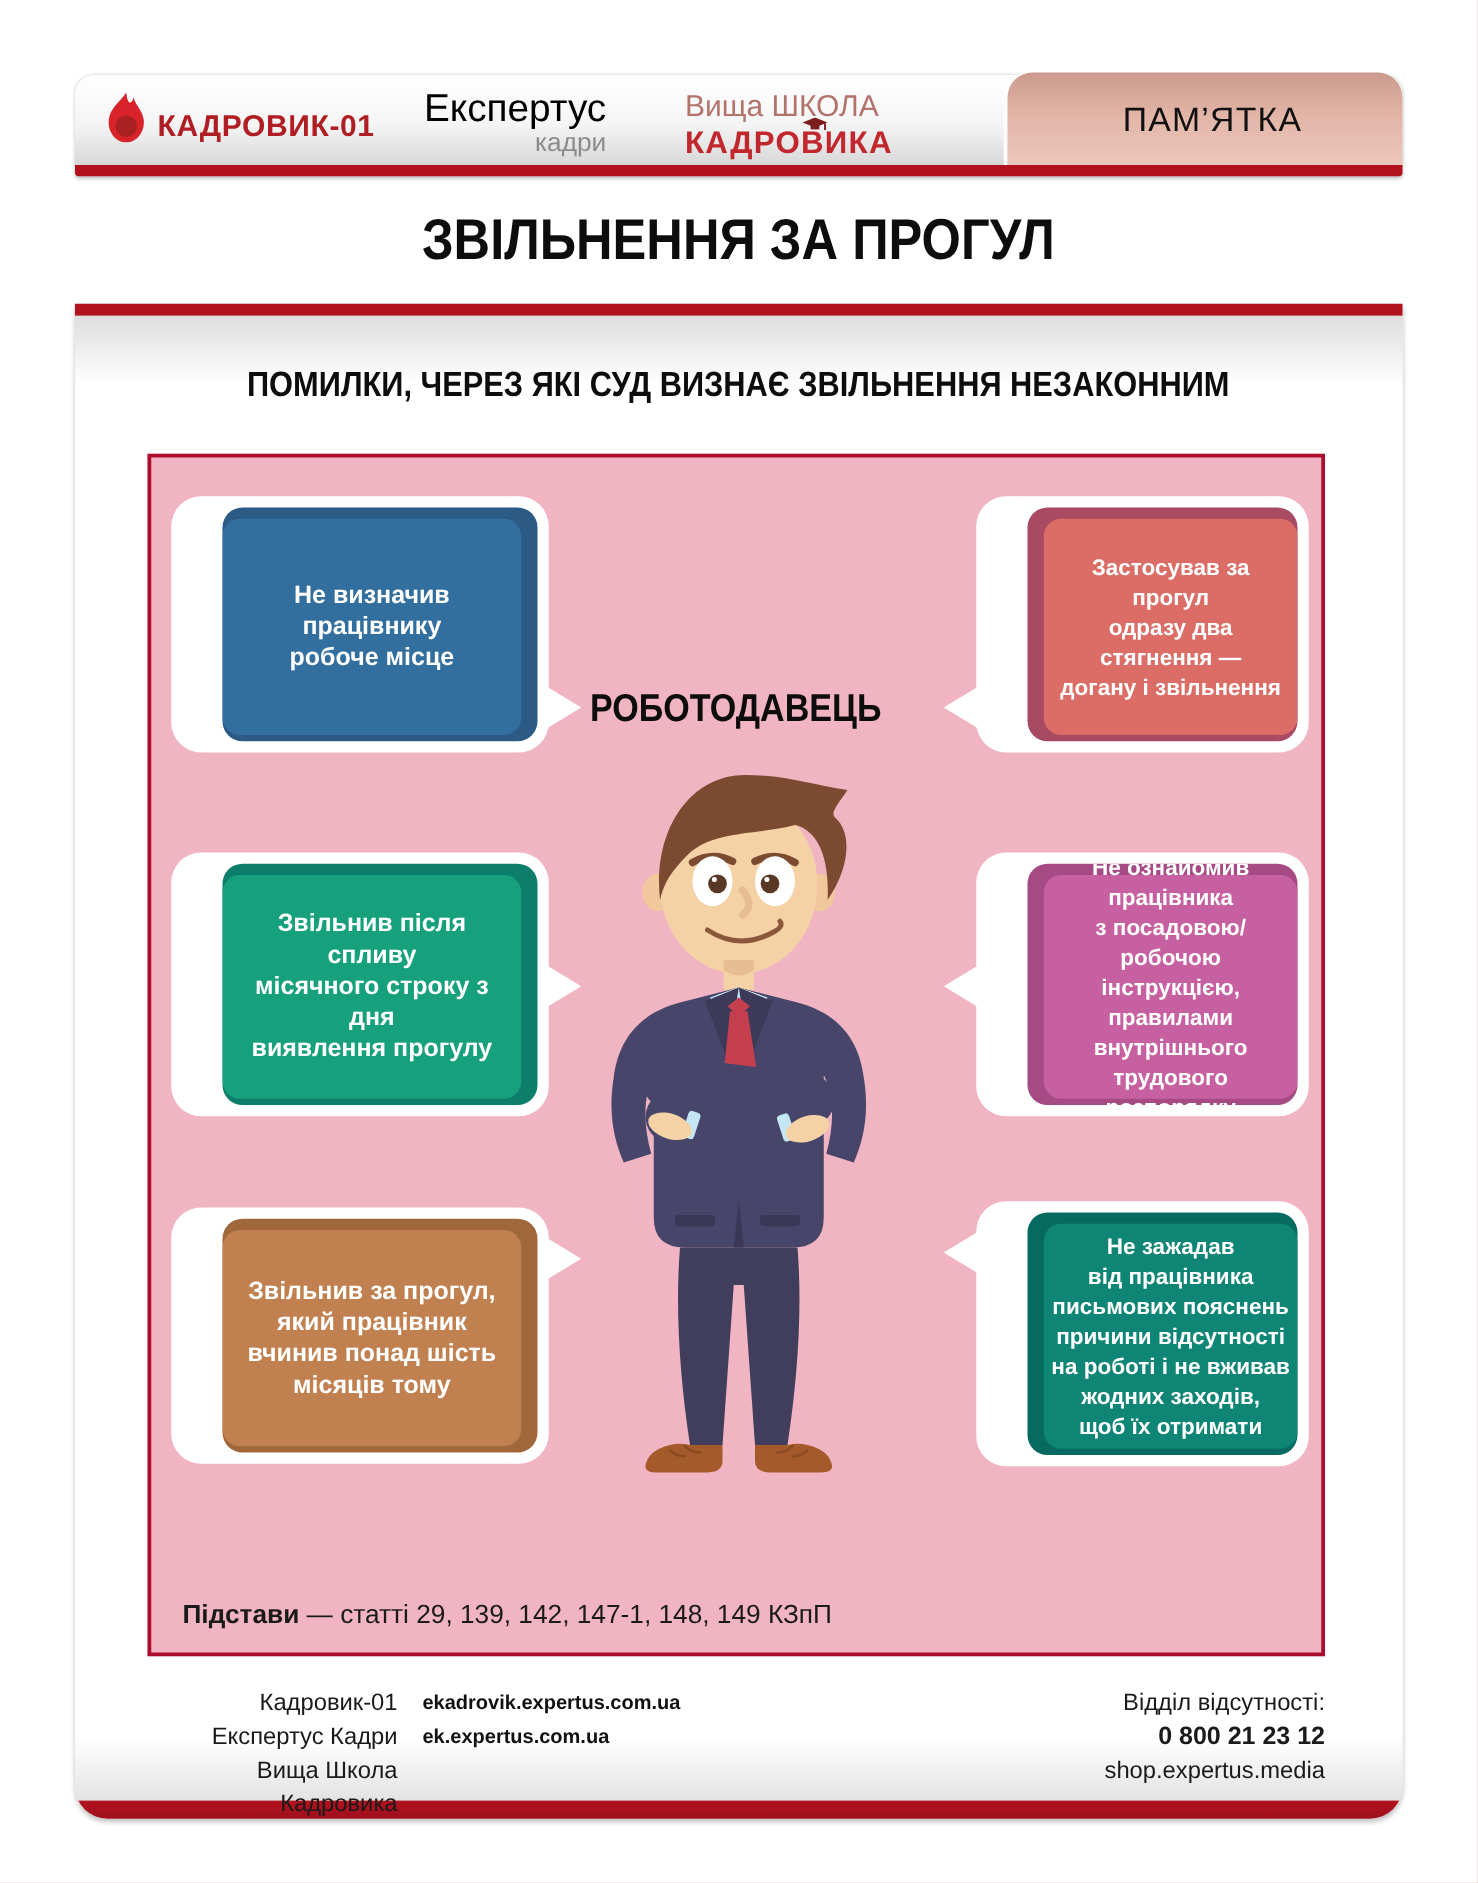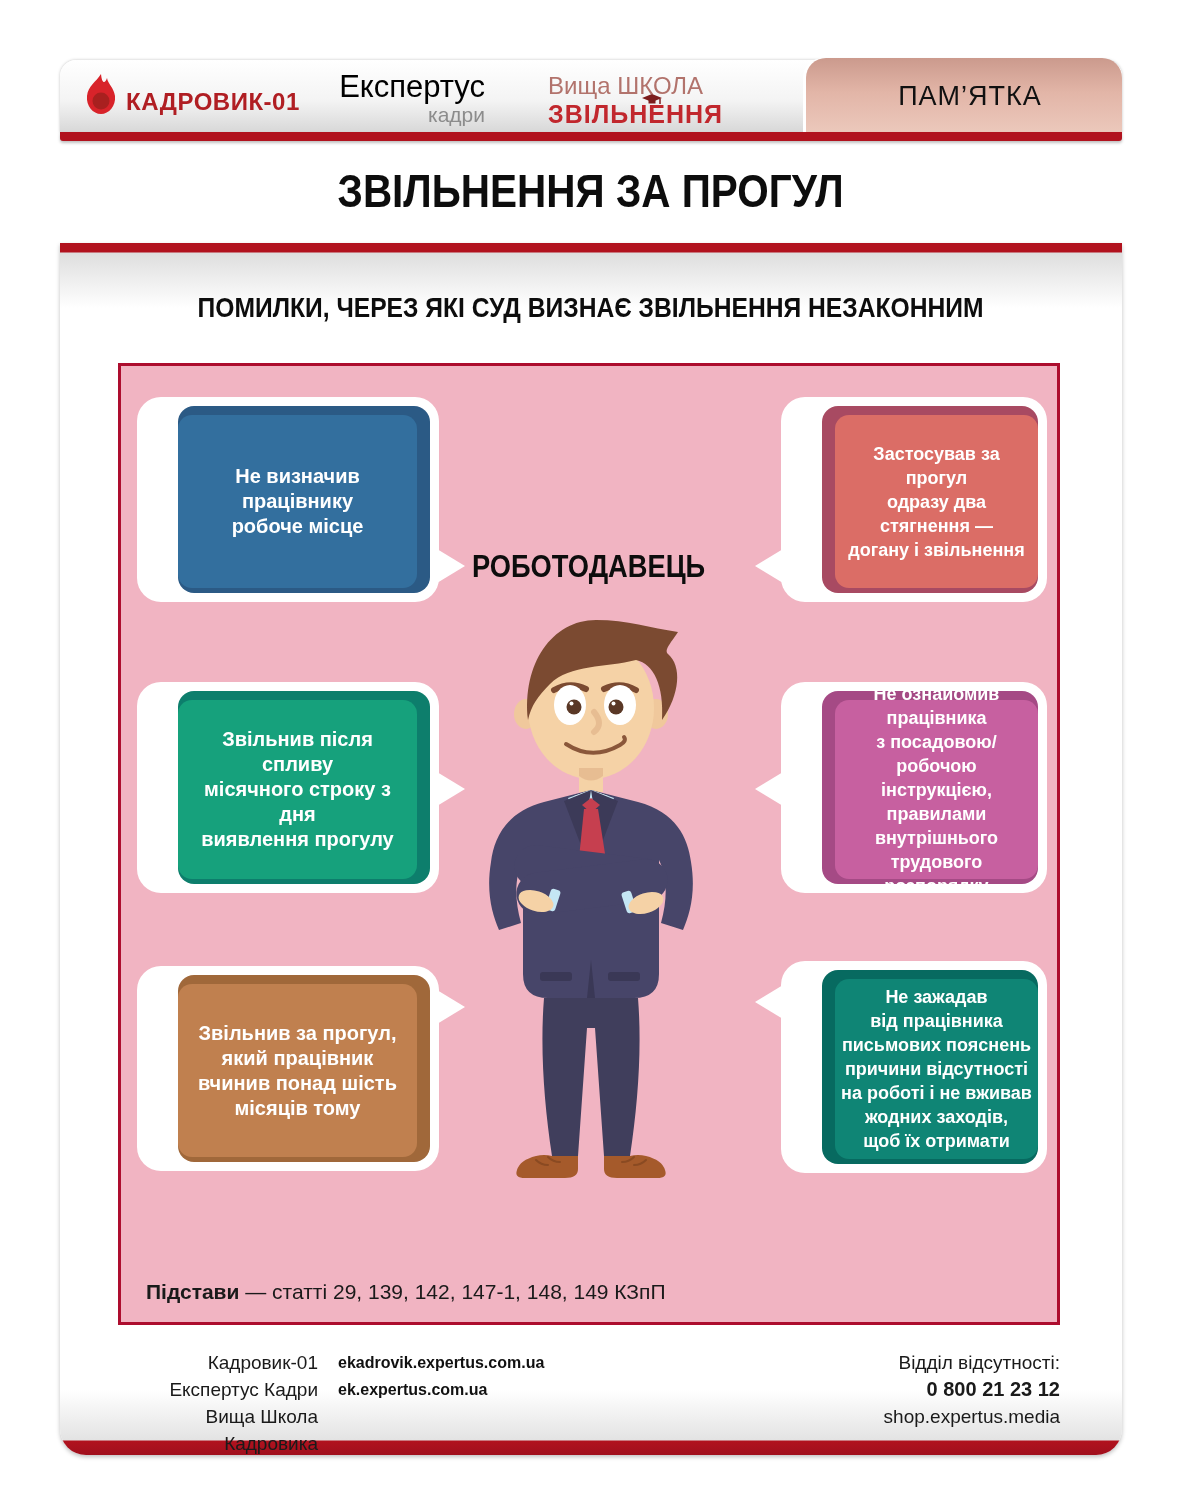--- a/index.html
+++ b/index.html
@@ -114,21 +114,21 @@
   <span class="brand1-text">КАДРОВИК-01</span>
 
   <div class="brand2">
     <div class="brand2-l1">Експертус</div>
     <div class="brand2-l2">кадри</div>
   </div>
 
   <div class="brand3">
     <div class="brand3-l1">Вища ШКОЛА</div>
     <div class="brand3-l2">
-      <span>ЗВІЛЬНЕННЯ</span>
+      <span>КАДРОВИКА</span>
       <svg class="cap-icon" width="20" height="12" viewBox="0 0 20 12">
         <polygon points="0,4 10,0 20,4 10,8" fill="#7c1d1d"></polygon>
         <rect x="6.5" y="6" width="7" height="3.5" fill="#7c1d1d"></rect>
         <line x1="18" y1="4.5" x2="18" y2="10" stroke="#7c1d1d" stroke-width="1.5"></line>
       </svg>
     </div>
   </div>
 
   <h1 class="title">
     <span class="condense">ЗВІЛЬНЕННЯ ЗА ПРОГУЛ</span>

